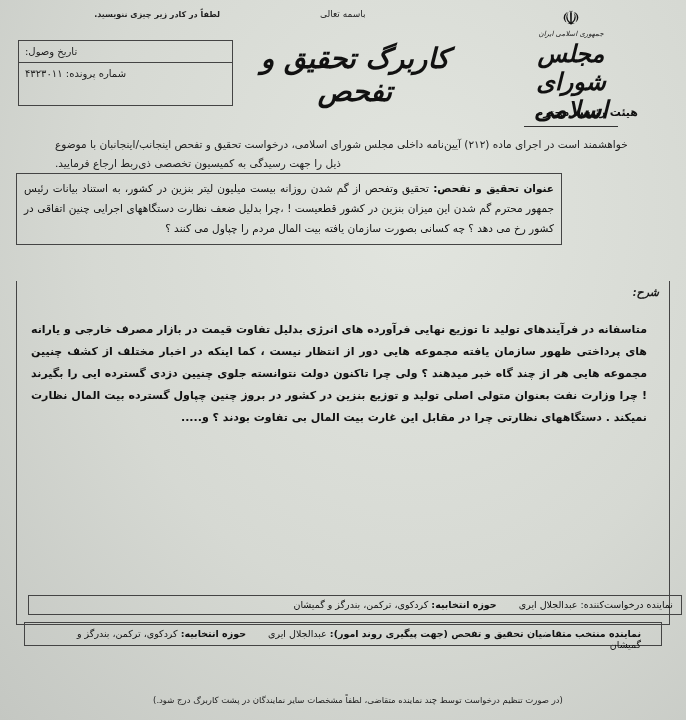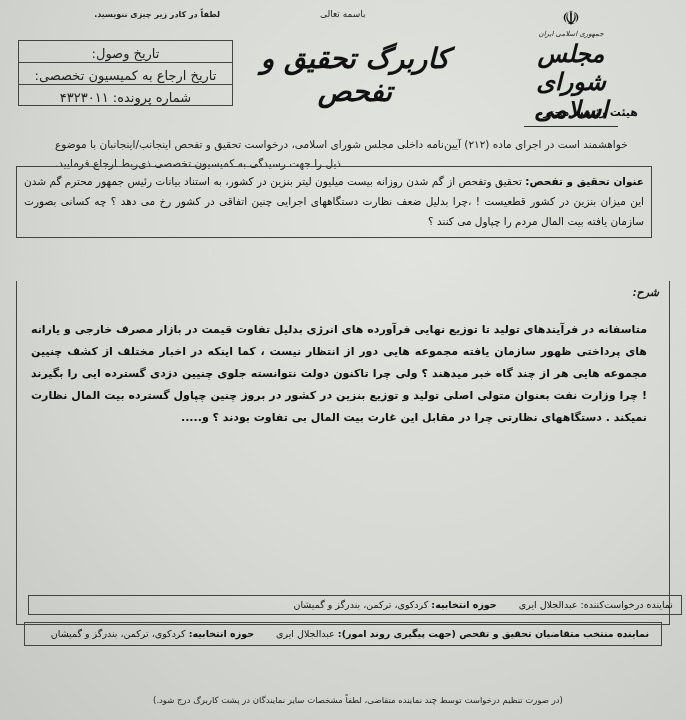--- a/index.html
+++ b/index.html
@@ -35,33 +35,33 @@
     }
     .note-top {
       position: absolute; top: 10px; left: 70px; width: 150px; text-align: right;
       font-size: 8px; font-weight: bold; color: #222;
     }
     .info-box {
       position: absolute; top: 40px; left: 18px; width: 215px; height: 66px;
       border: 1px solid #444;
     }
     .info-box .row {
-      height: 22px; border-bottom: 1px solid #444; font-size: 13px;
-      padding: 5px 6px 16px 6px; text-align: center; color: #222;
+      height: 22px; border-bottom: 1px solid #444; font-size: 10px;
+      padding: 5px 6px 16px 6px; text-align: left; color: #222;
     }
     .info-box .row:last-child { border-bottom: none; }
     .addressee {
       position: absolute; top: 106px; right: 48px; font-size: 11px; font-weight: bold; color: #111;
     }
     .intro {
       position: absolute; top: 135px; left: 55px; right: 50px;
       font-size: 10.5px; line-height: 19px; text-align: left; color: #222;
     }
     .subject-box {
-      position: absolute; top: 166px; left: 16px; width: 636px; height: 72px;
+      position: absolute; top: 173px; left: 16px; width: 546px; height: 72px;
       border: 1px solid #444; padding: 4px 7px; font-size: 10.5px; line-height: 20px;
       text-align: justify; text-align-last: right; color: #111;
     }
     .subject-box .label { font-weight: bold; }
     .desc-box {
       position: absolute; top: 251px; left: 16px; width: 654px; height: 344px;
       border: 1px solid #444; border-top: none; margin-top: 30px;
     }
     .desc-box .label {
       position: absolute; top: 5px; right: 10px; font-size: 11px; font-weight: bold;
@@ -71,21 +71,21 @@
       position: absolute; top: 38px; left: 14px; right: 22px;
       font-size: 11px; line-height: 22px; text-align: justify; text-align-last: right; color: #111; font-weight: bold;
     }
     .requester-row {
       position: absolute; top: 595px; left: 28px; width: 654px; height: 20px;
       border: 1px solid #444; border-top: 1px solid #444;
       font-size: 9.5px; padding: 3px 8px; text-align: right; color: #111;
     }
     .rep-box {
       position: absolute; top: 622px; left: 24px; width: 638px; height: 24px;
-      border: 1px solid #444; font-size: 9.5px; padding: 5px 12px; text-align: right; color: #111;
+      border: 1px solid #444; font-size: 9.5px; padding: 5px 20px; text-align: right; color: #111;
     }
     .rep-box b { font-weight: bold; }
     .footnote {
       position: absolute; top: 650px; left: 100px; right: 70px; text-align: center;
       font-size: 8.5px; color: #222; margin-top: 45px;
     }
     .gap { display: inline-block; width: 16px; }
   </style>
 </head>
 <body>
@@ -101,23 +101,20 @@
     <div class="underline"></div>
   </div>
 
   <div class="form-title">کاربرگ تحقیق و تفحص</div>
 
   <div class="note-top">لطفاً در کادر زیر چیزی ننویسید.</div>
 
   <div class="info-box">
     <div class="row">
       <span>تاریخ وصول:</span>
-    </div>
-    <div class="row">
-      <span>تاریخ ارجاع به کمیسیون تخصصی:</span>
     </div>
     <div class="row">
       <span>شماره پرونده:</span>
       <span>۴۳۲۳۰۱۱</span>
     </div>
   </div>
 
   <div class="addressee">هیئت رئیسه محترم</div>
 
   <div class="intro">خواهشمند است در اجرای ماده (۲۱۲) آیین‌نامه داخلی مجلس شورای اسلامی، درخواست تحقیق و تفحص اینجانب/اینجانبان با موضوع ذیل را جهت رسیدگی به کمیسیون تخصصی ذی‌ربط ارجاع فرمایید.</div>

